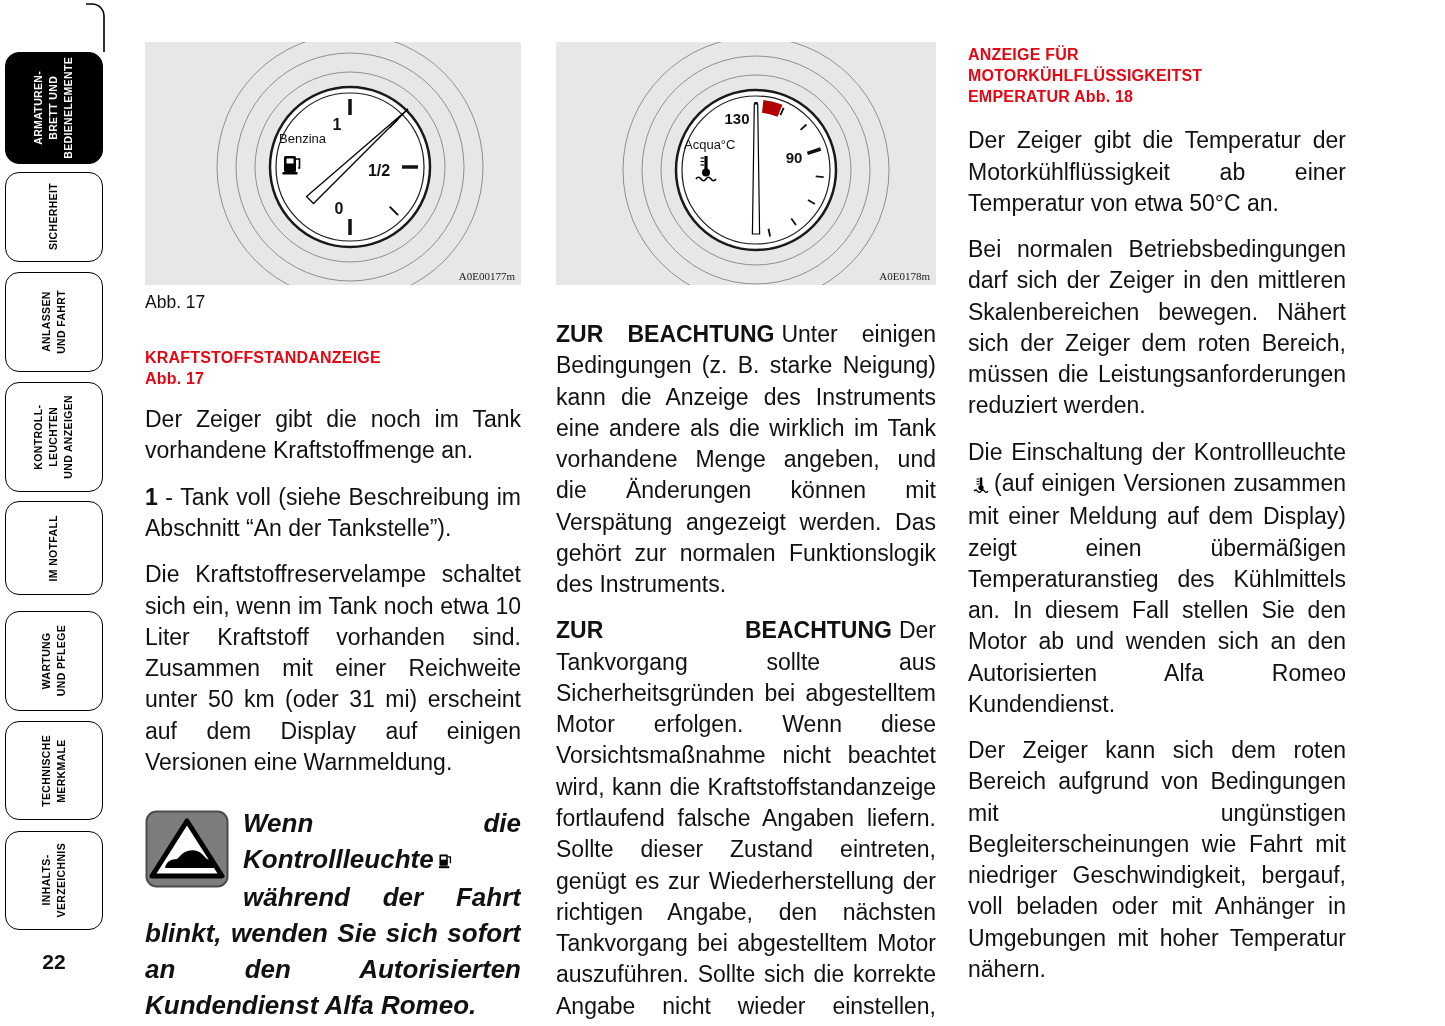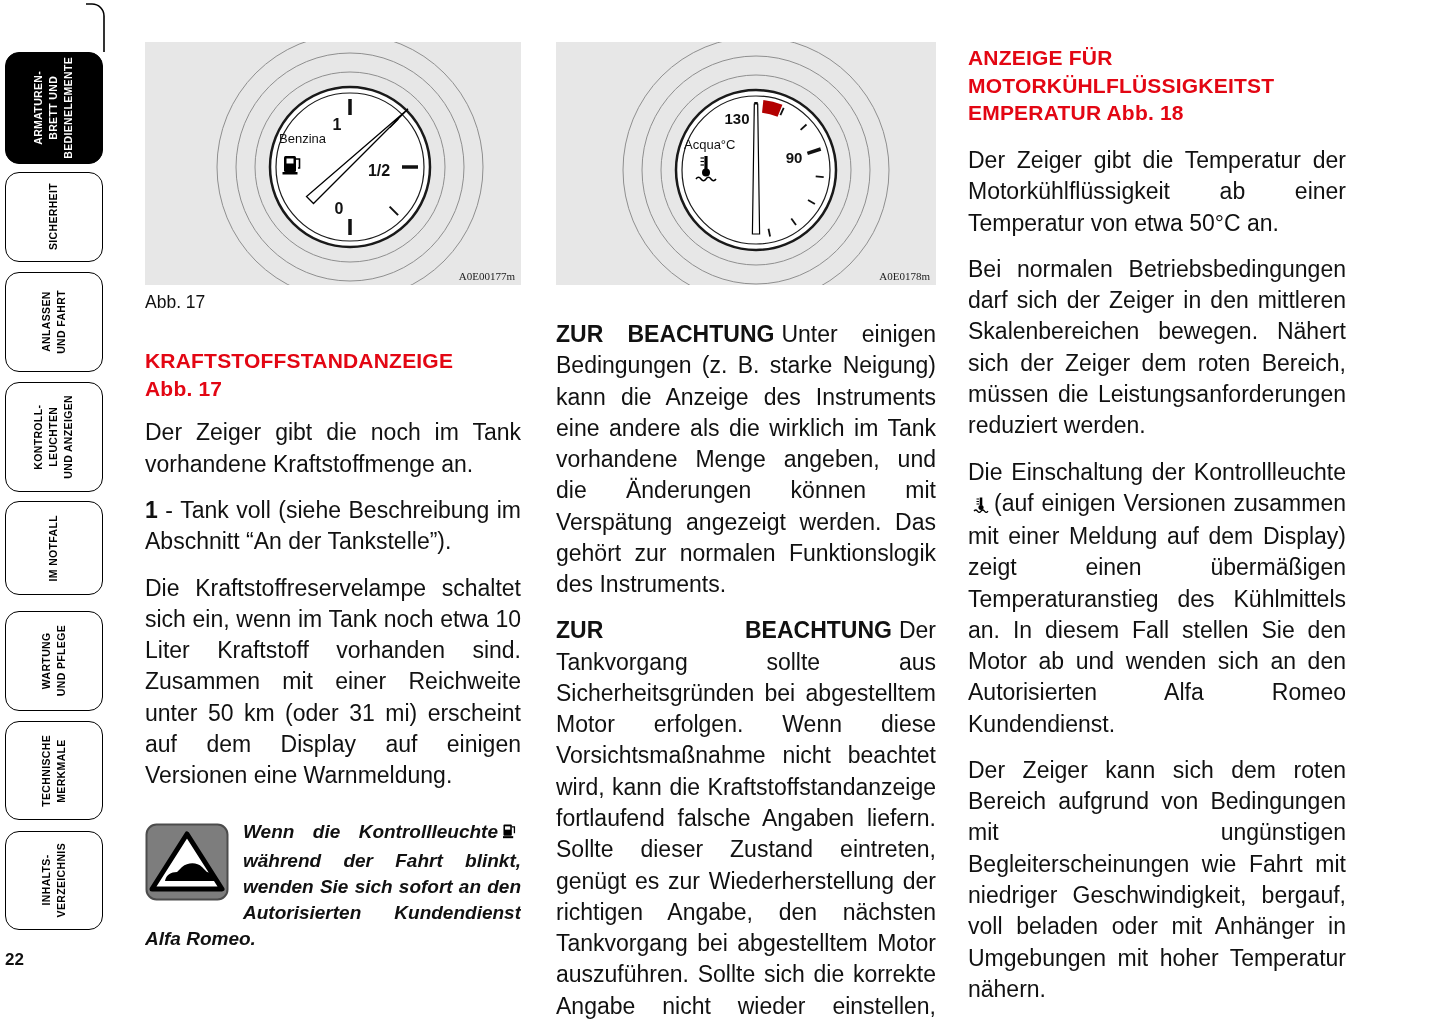--- a/index.html
+++ b/index.html
@@ -15,50 +15,50 @@
     display:flex;align-items:center;justify-content:center;
   }
   .tab.active{background:#000;border-color:#000;}
   .tab-label{
     writing-mode:vertical-rl;transform:rotate(180deg);
     font-size:10.5px;font-weight:bold;letter-spacing:.35px;line-height:1.45;
     text-align:center;white-space:pre-line;color:#000;
   }
   .tab.active .tab-label{color:#fff;}
   .page-number{
-    position:absolute;left:0;top:950px;width:98px;text-align:left;
-    font-size:17px;font-weight:bold;
+    position:absolute;left:0;top:950px;width:98px;text-align:center;
+    font-size:21px;font-weight:bold;
   }
   .corner-deco{position:absolute;left:0;top:0;}
   
   .col{position:absolute;top:42px;}
   .col1{left:145px;width:376px;}
   .col2{left:556px;width:380px;}
   .col3{left:968px;width:378px;}
   figure{margin:0;}
   .fig-box{position:relative;width:100%;height:243px;background:#e7e7e7;}
   .fig-code{position:absolute;right:6px;bottom:3px;font-size:11px;color:#222;font-family:Liberation Serif, serif;}
   figcaption{font-size:17.5px;margin-top:7px;color:#111;}
   h2.heading{
-    color:#e30613;font-size:21px;line-height:1.32;font-weight:bold;
+    color:#e30613;font-size:16px;line-height:1.32;font-weight:bold;
     margin:34px 0 15px 0;white-space:pre-line;letter-spacing:.2px;
   }
   .col3 h2.heading{margin-top:2px;margin-bottom:18px;}
   p.body{
     font-size:23px;line-height:1.36;text-align:justify;margin:0 0 15px 0;
   }
   p.body .lead{font-weight:bold;margin-right:7px;}
   p.body b.num{font-weight:bold;}
   .nb1{margin-top:34px !important;}
   .inline-icon{display:inline-block;vertical-align:-2px;margin:0 5px;}
   
   .warning{margin-top:28px;overflow:hidden;}
   .warn-icon{float:left;width:84px;height:78px;margin:4px 14px 4px 0;}
   .warn-text{
-    font-size:19px;font-weight:bold;font-style:italic;line-height:1.38;
+    font-size:26px;font-weight:bold;font-style:italic;line-height:1.38;
     text-align:justify;margin:0;
   }
   
   .gt-major{font-weight:bold;font-size:16px;fill:#111;text-anchor:middle;
     font-family:"Liberation Sans",sans-serif;}
   .gt-label{font-size:13px;fill:#111;text-anchor:start;
     font-family:"Liberation Sans",sans-serif;}
 </style>
 </head>
 <body>

